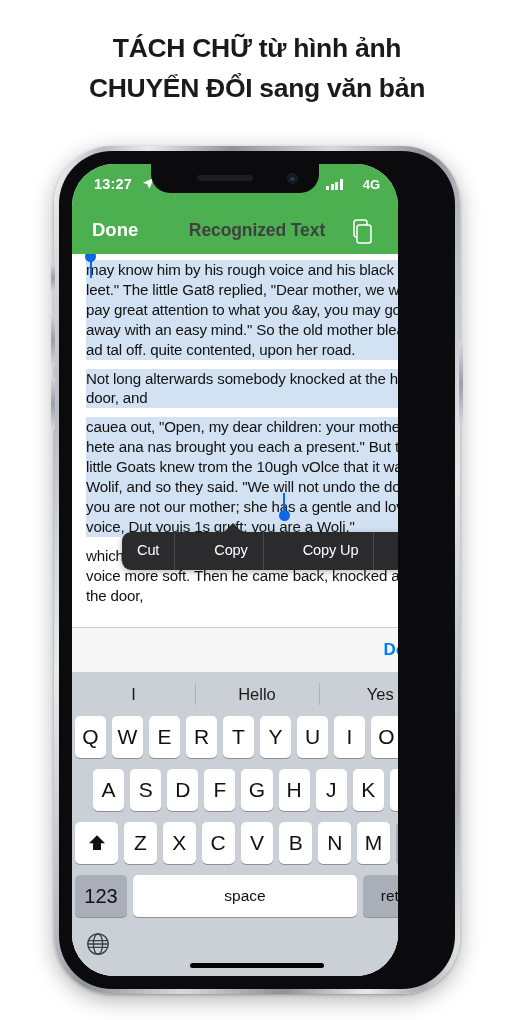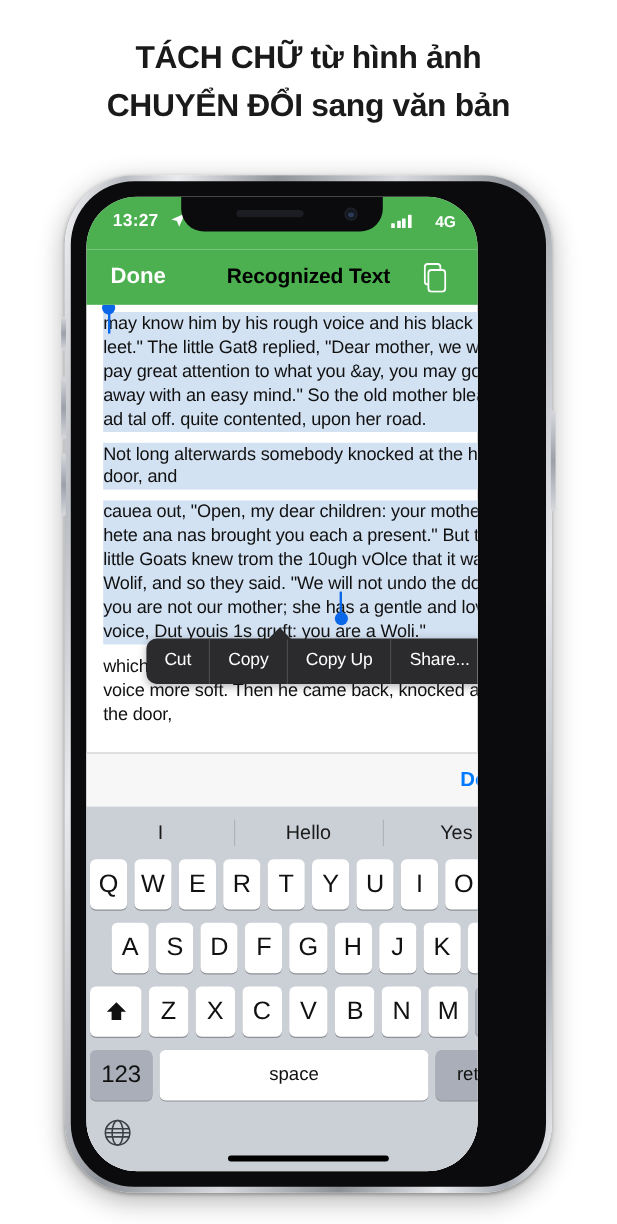--- a/index.html
+++ b/index.html
@@ -184,21 +184,21 @@
     left: 20px; top: 11px;
     color: #ffffff;
     font-size: 18.5px;
     font-weight: bold;
   }
   .nav-title {
     position: absolute;
     left: 0; top: 12px;
     width: 370px;
     text-align: center;
-    color: #000000;
+    color: #404040;
     font-size: 17.5px;
     font-weight: bold;
     letter-spacing: -0.1px;
   }
   .nav-copy { position: absolute; right: 66px; top: 11px; width: 23px; height: 25px; }
   .nav-share { position: absolute; right: 22px; top: 10px; width: 22px; height: 26px; }
 
   
   .content {
     position: absolute;
@@ -250,20 +250,21 @@
   .ctxmenu {
     position: absolute;
     left: 50px; top: 278px;
     height: 38px;
     background: #2B2B2D;
     border-radius: 9px;
     display: flex;
     align-items: stretch;
     z-index: 25;
     box-shadow: 0 2px 7px rgba(0,0,0,0.28);
+    gap: 24px;
   }
   .ctxmenu .item {
     display: flex;
     align-items: center;
     justify-content: center;
     color: #ffffff;
     font-size: 14.6px;
     padding: 0 15px;
     white-space: nowrap;
     border-right: 1px solid #4a4a4d;

